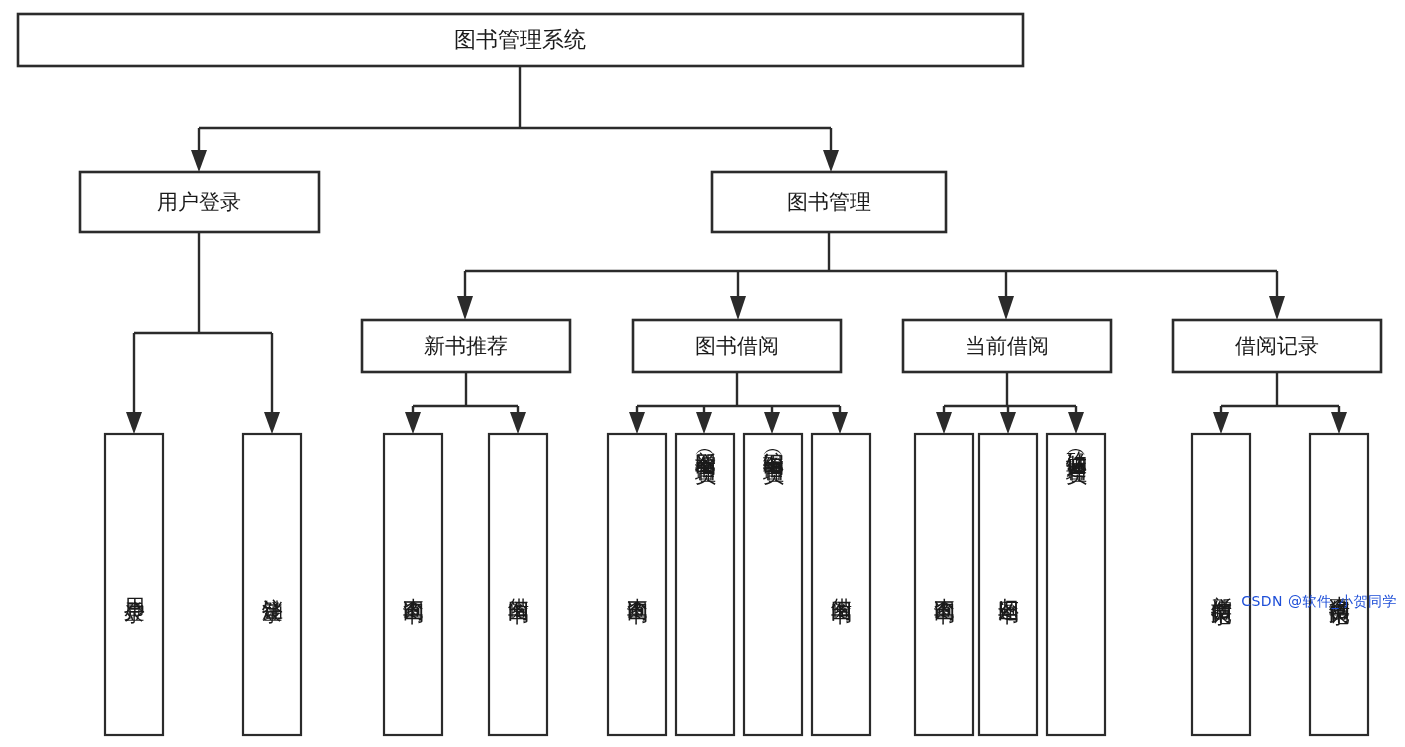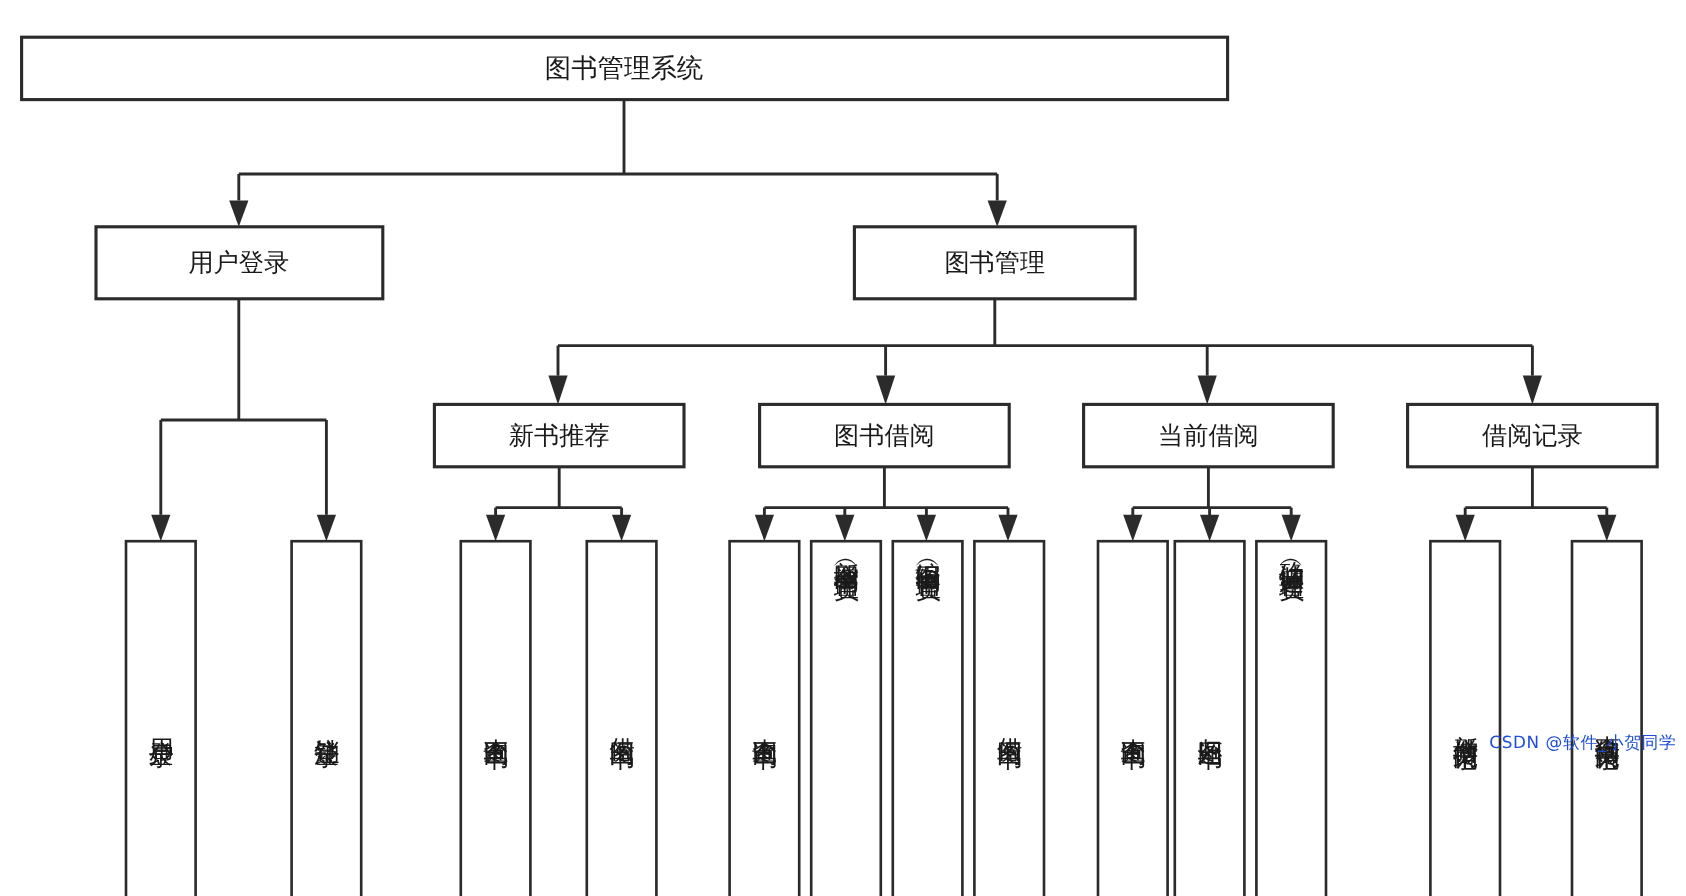--- a/index.html
+++ b/index.html
@@ -10,21 +10,21 @@
   body {
     width: 1405px;
     height: 747px;
     font-family: "DejaVu Sans", "Liberation Sans", sans-serif;
     overflow: hidden;
     position: relative;
   }
   #diagram-root {
     position: absolute;
     left: 0;
-    top: 17px;
+    top: 0;
     width: 1405px;
     height: 617px;
   }
   svg.flow {
     display: block;
     width: 1405px;
     height: 747px;
   }
   .node-rect {
     fill: #ffffff;

